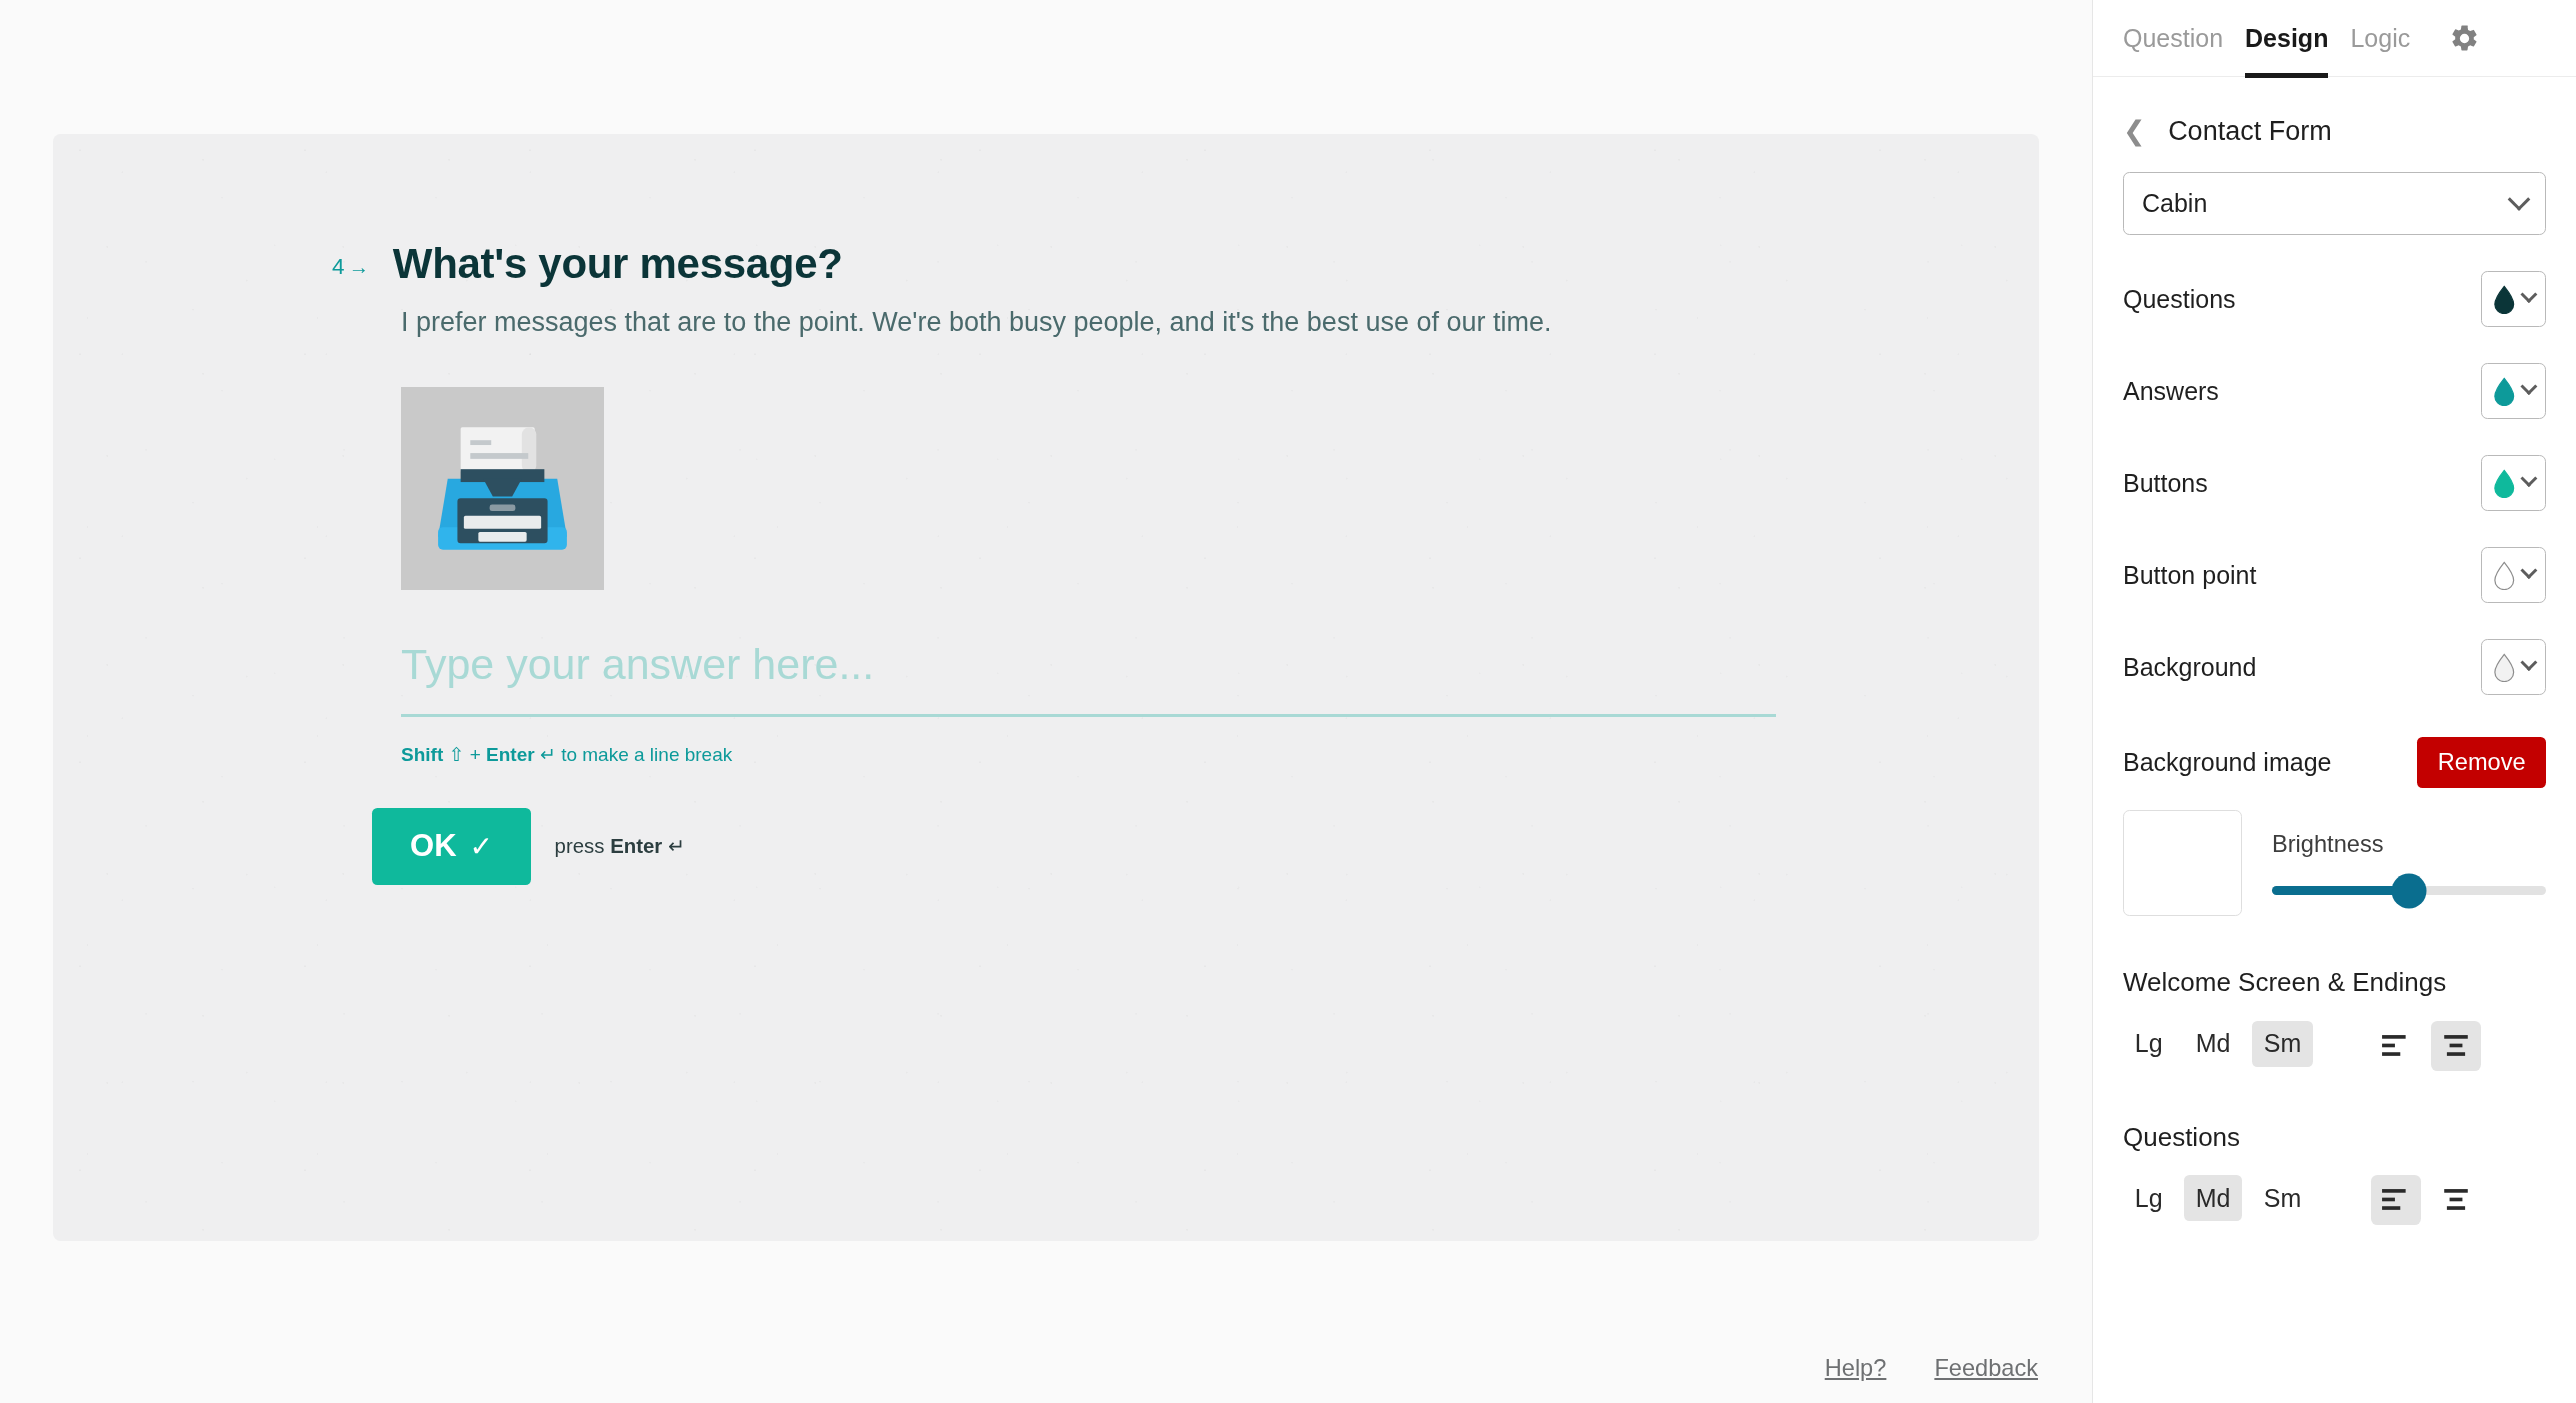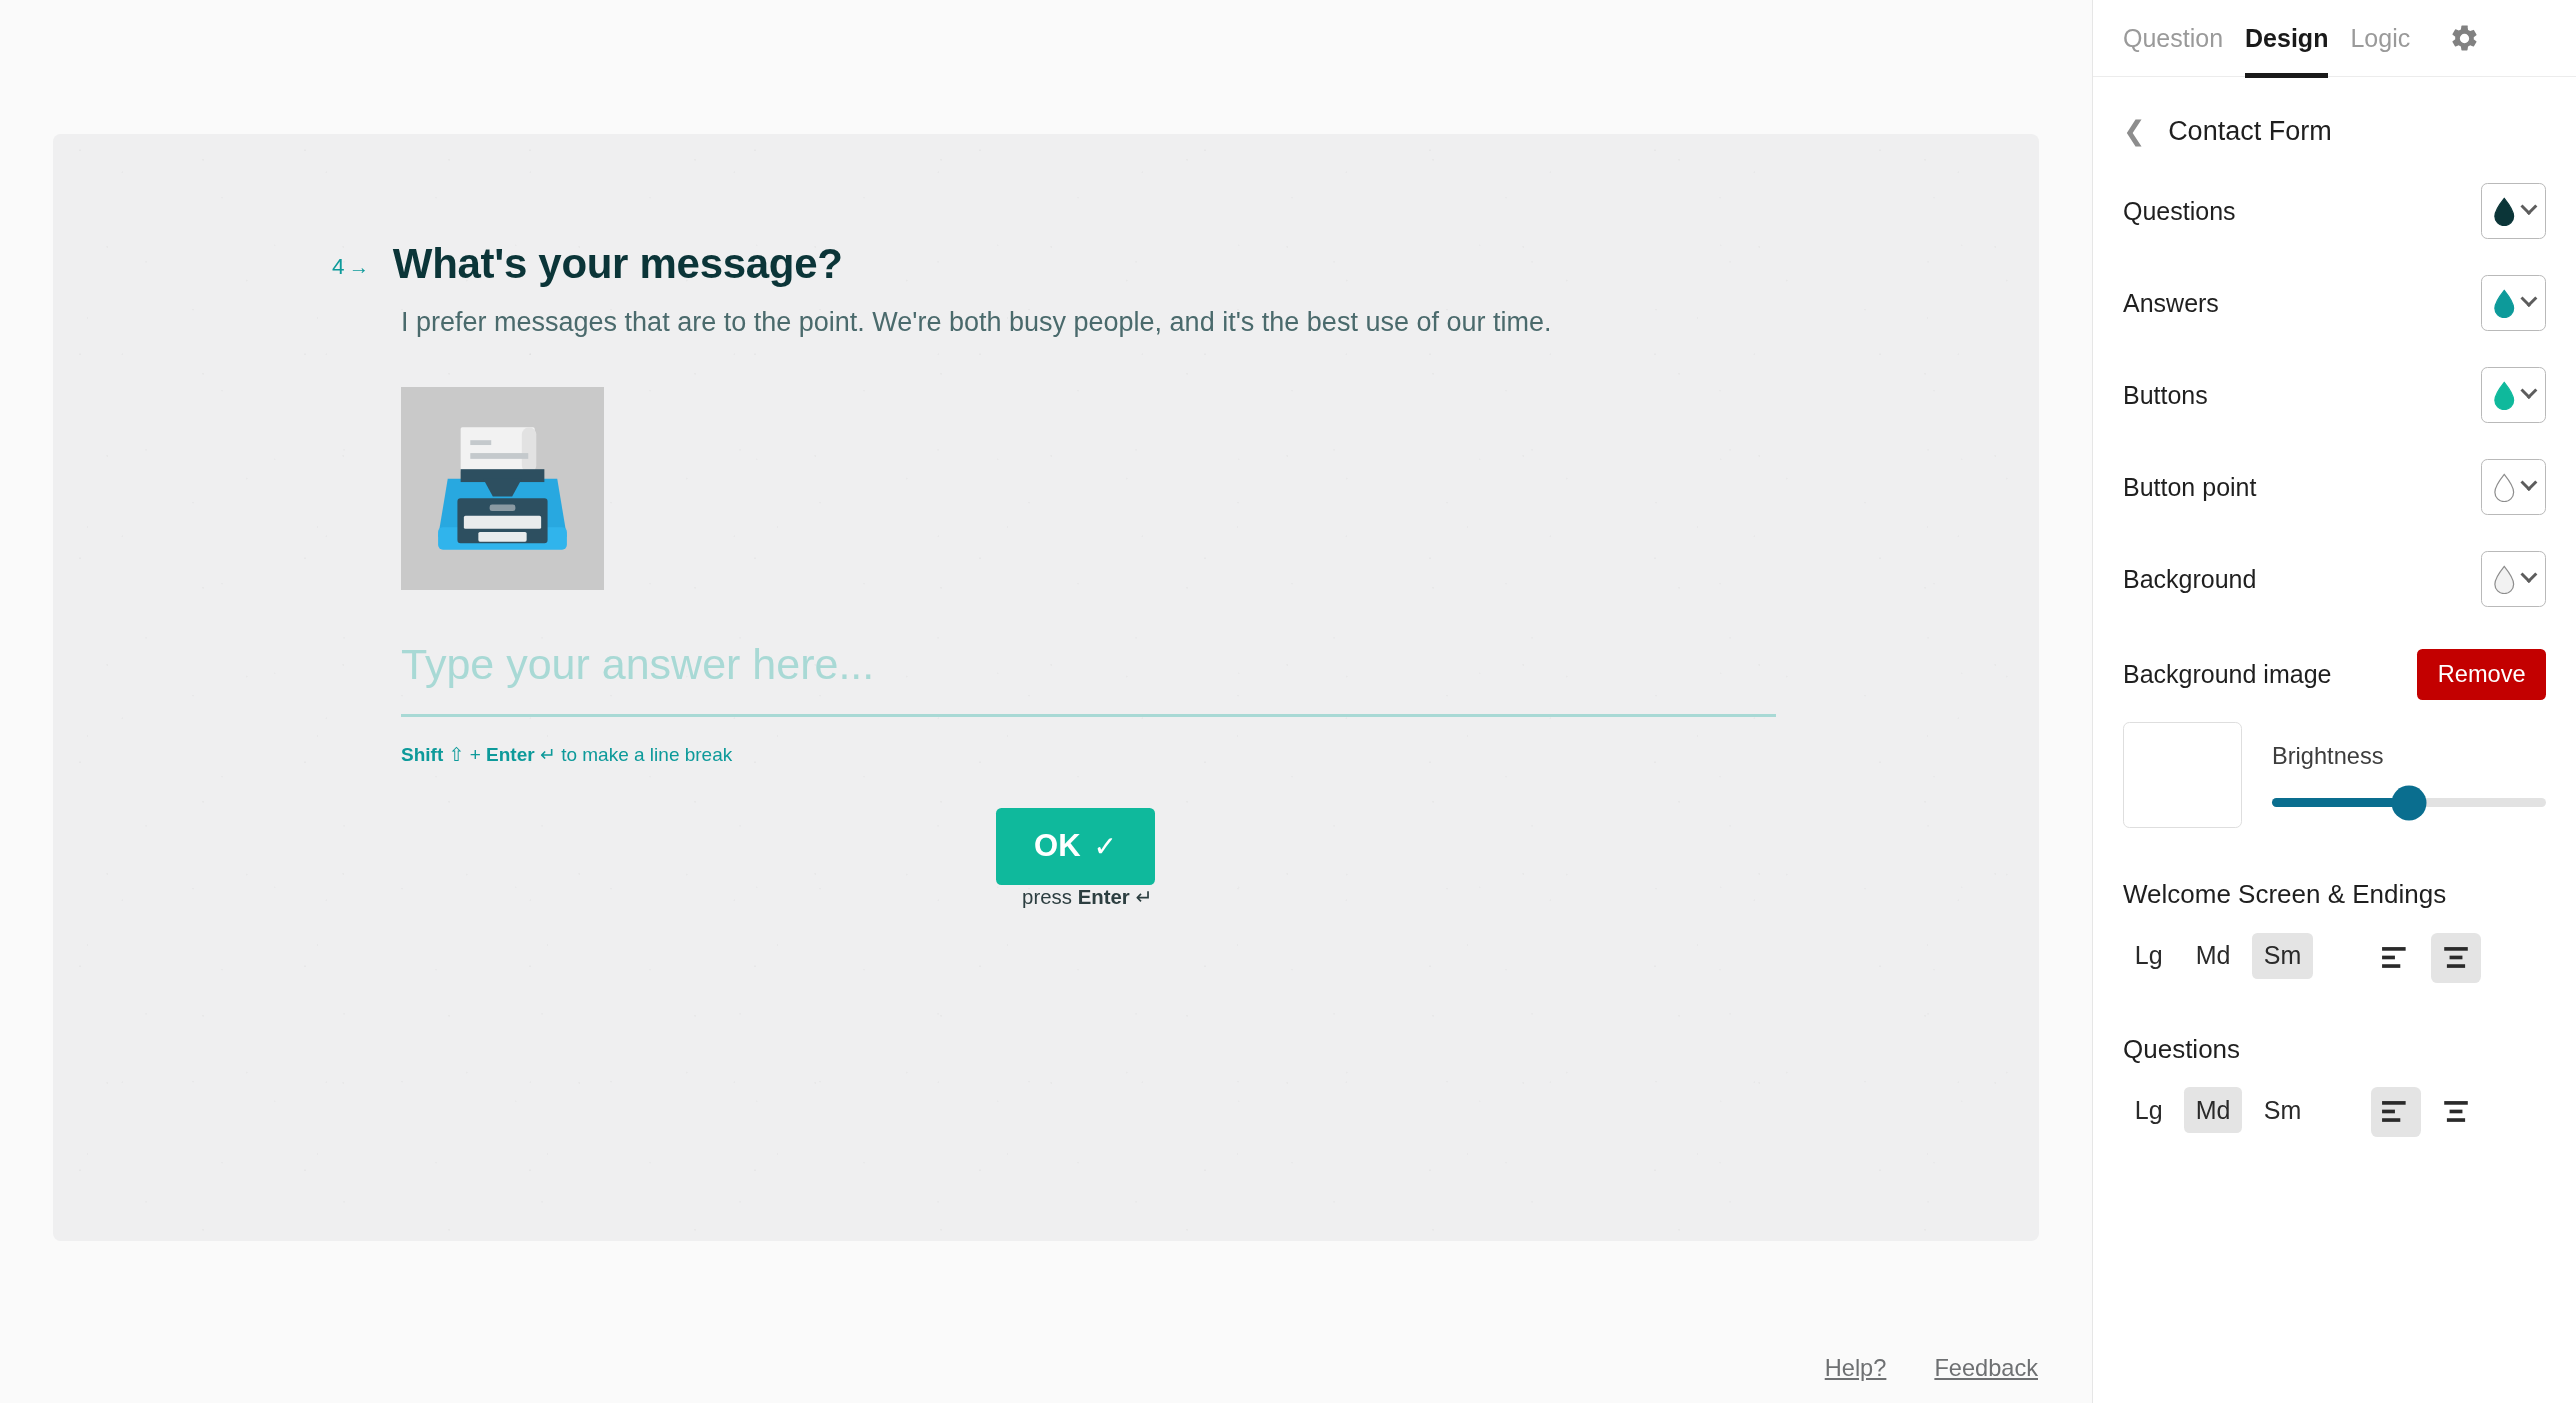--- a/index.html
+++ b/index.html
@@ -85,21 +85,21 @@
     border-bottom: 3.2px solid #a8d9d5;
     cursor: text;
   }
   .hint-line {
     margin-top: 26px;
     color: #0d9a9a;
     font-size: 19px;
   }
   .hint-line b { font-weight: 700; }
 
-  .ok-row { margin-left: 40px; margin-top: 42px; display: flex; align-items: center; flex-direction: column; }
+  .ok-row { margin-left: 40px; margin-top: 42px; display: flex; align-items: center; }
   .ok-button {
     background: #0fb99c; color: #ffffff;
     border: none; border-radius: 5.4px;
     width: 159px; height: 77px;
     font-size: 31px; font-weight: 700;
     display: flex; align-items: center; justify-content: center; gap: 13px;
     cursor: pointer;
   }
   .ok-check { font-size: 28px; font-weight: 400; }
   .press-enter {
@@ -331,20 +331,24 @@
       </div>
     </div>
 
     <div class="panel-body">
 
       <div class="breadcrumb">
         <span class="back-chevron">❮</span>
         <span class="breadcrumb-title">Contact Form</span>
       </div>
 
+      <div class="select-box">
+        <span>Cabin</span>
+        <span class="chev-down"></span>
+      </div>
 
       <div class="color-row">
         <span class="color-label">Questions</span>
         <div class="color-swatch-btn">
           <svg class="droplet" viewBox="0 0 24 30">
             <path d="M12 1 C12 1 2 13.5 2 20 A10 10 0 0 0 22 20 C22 13.5 12 1 12 1 Z" fill="#0b3538" stroke="#0b3538" stroke-width="1.3"></path>
           </svg>
           <span class="chev-down sm"></span>
         </div>
       </div>

